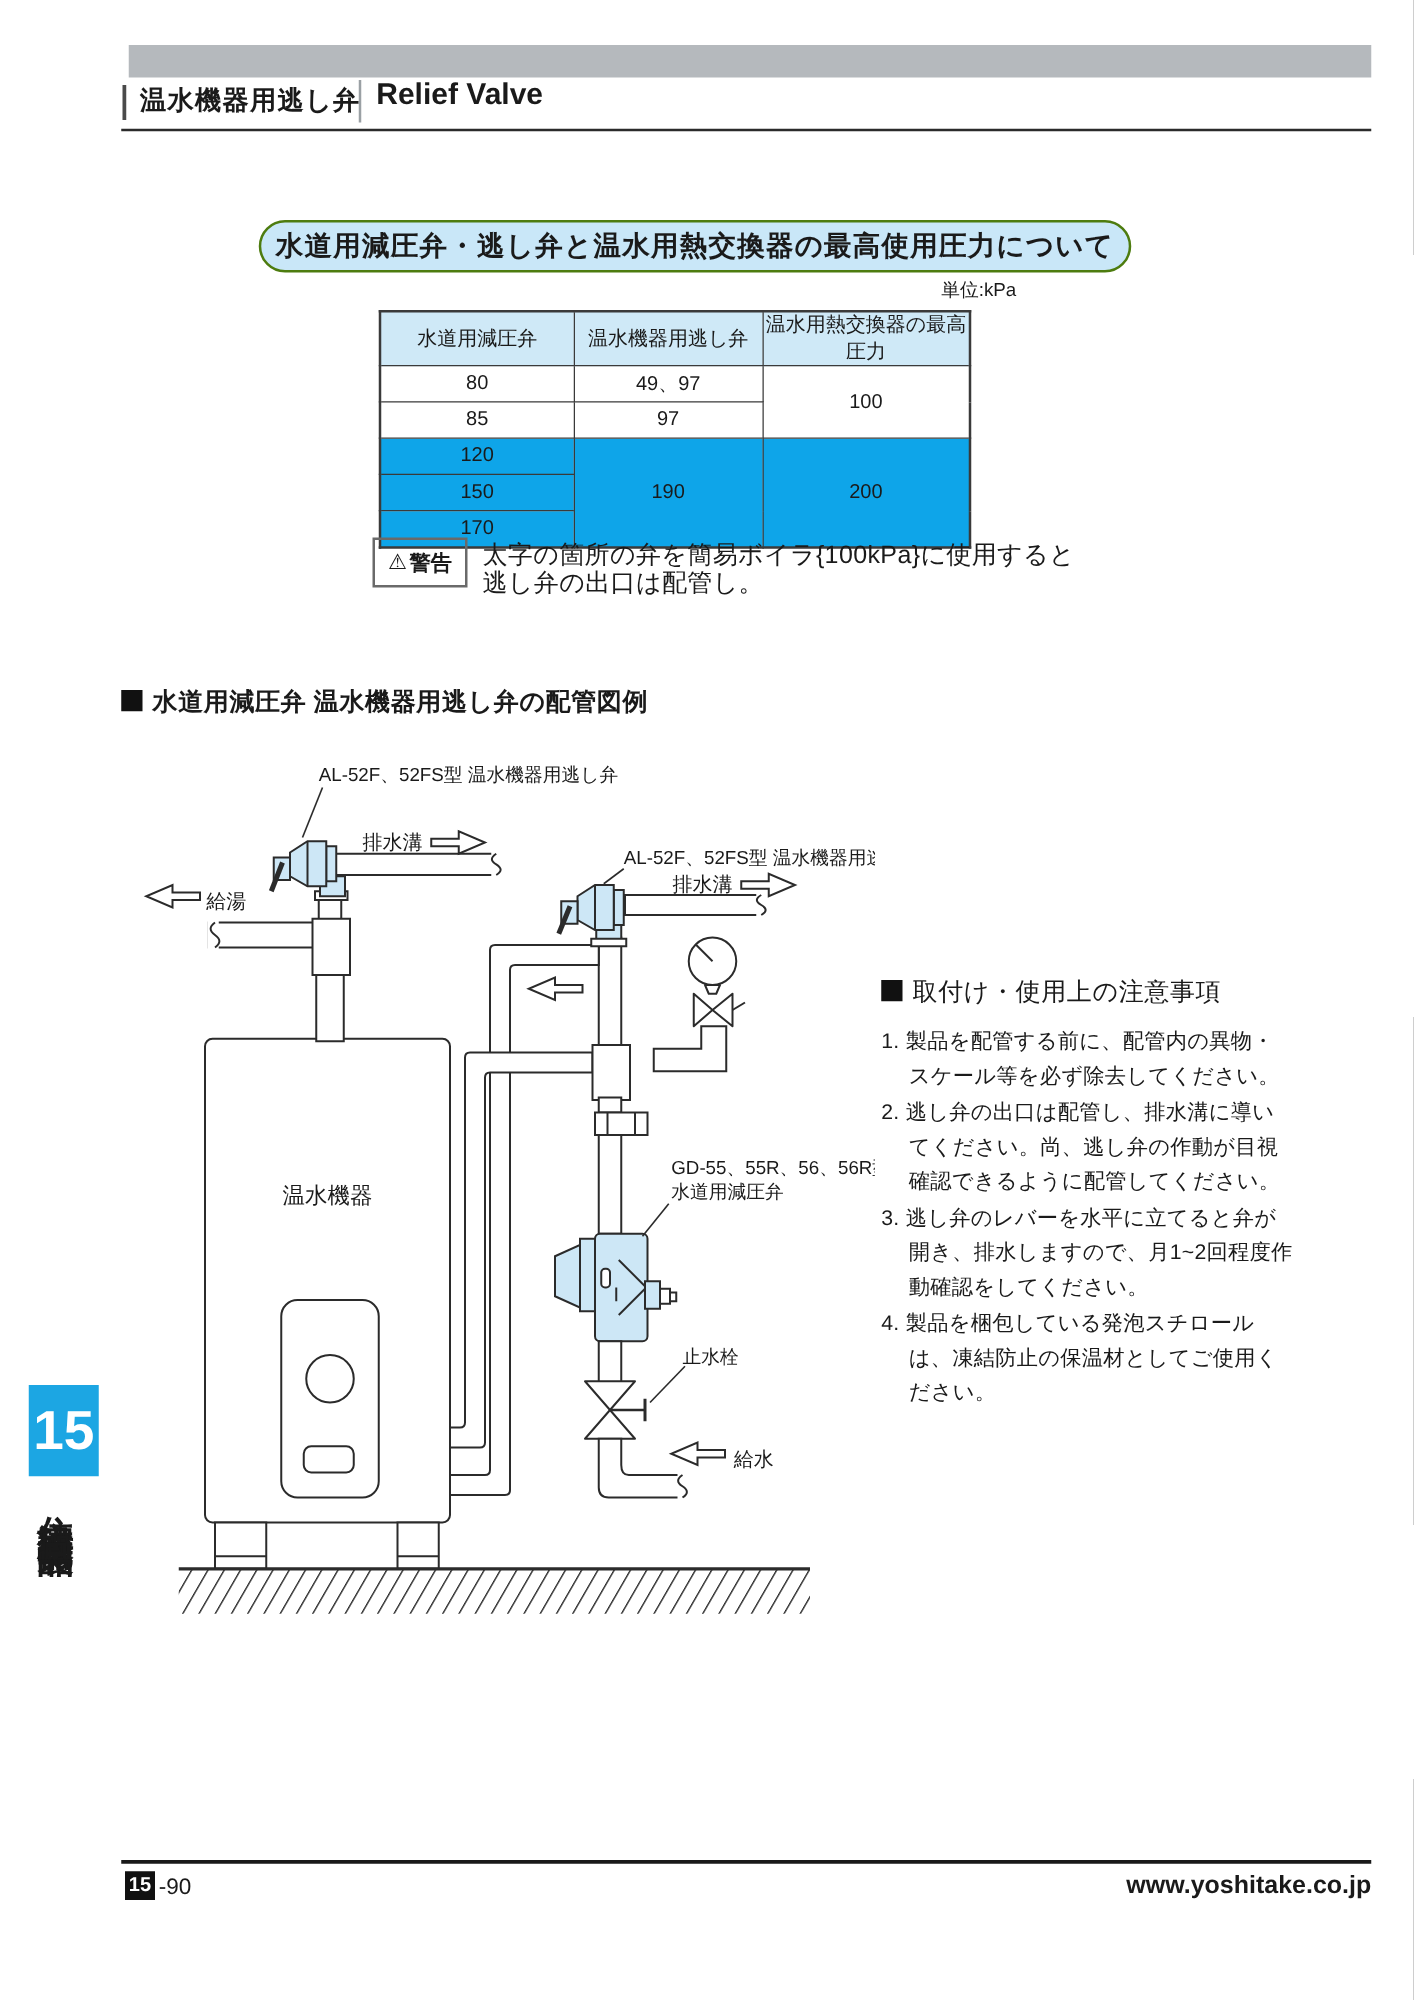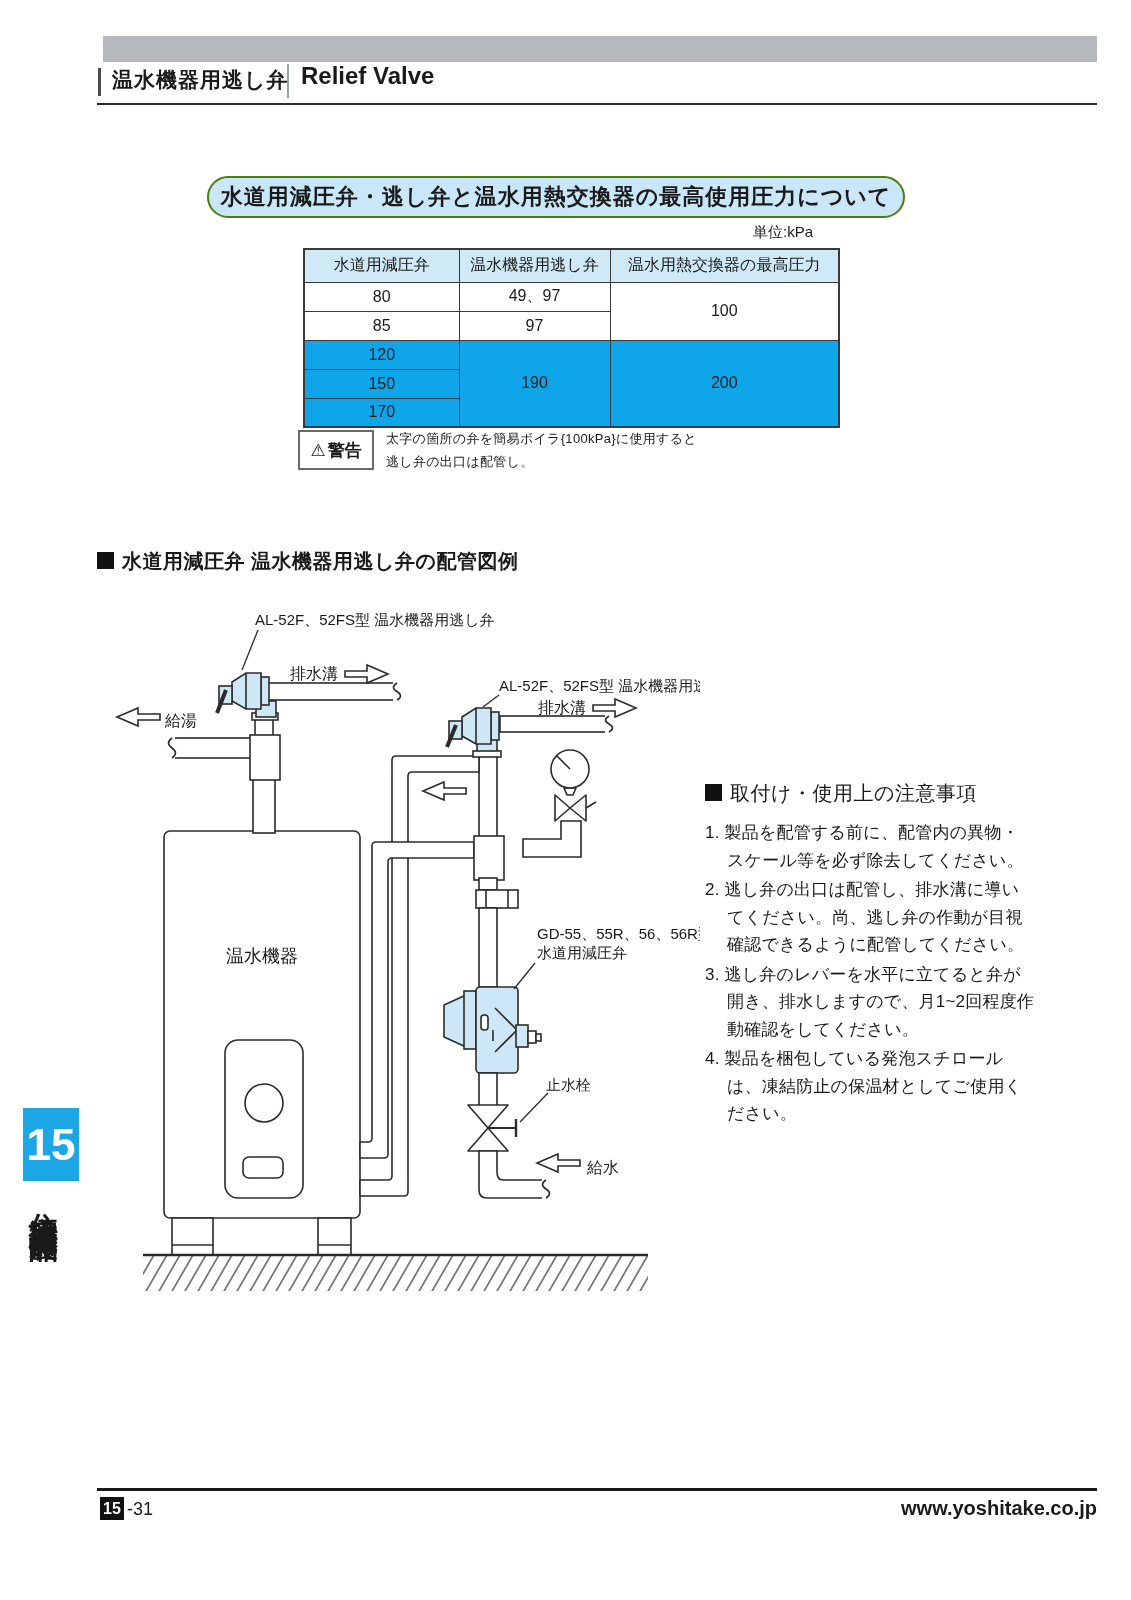--- a/index.html
+++ b/index.html
@@ -18,29 +18,29 @@
   
   .pill{left:207px;top:176px;width:698px;height:42px;background:#c9e7f8;border:2px solid #4d7c0f;
         border-radius:23px;box-sizing:border-box;display:flex;align-items:center;justify-content:center;
         font-size:22px;font-weight:600;letter-spacing:1px;}
   .unit{left:303px;top:223px;width:510px;text-align:right;font-size:15px;}
   table.ptable{left:303px;top:248px;border-collapse:collapse;table-layout:fixed;}
   table.ptable td,table.ptable th{border:1px solid #3a3a3a;text-align:center;font-weight:normal;
         font-size:16px;padding:0;box-sizing:border-box;}
   table.ptable{border:2px solid #3a3a3a;}
   .th-blue{background:#cfe9f7;font-size:15px;height:33px;}
-  .c1{width:155px;} .c2{width:151px;} .c3{width:229px;}
+  .c1{width:155px;} .c2{width:151px;} .c3{width:166px;}
   .rh{height:29px;}
   .gray{background:#0ea5e9;}
   .bold{font-weight:bold;font-size:17px;}
 
   
   .warnbox{left:298px;top:430px;width:76px;height:40px;border:2px solid #6a6a6a;box-sizing:border-box;
         display:flex;align-items:center;justify-content:center;font-size:17px;font-weight:bold;gap:2px;}
-  .warn-line{left:386px;font-size:13px;letter-spacing:.3px;}
+  .warn-line{left:386px;font-size:20px;letter-spacing:.3px;}
 
   
   .sechead{font-weight:bold;font-size:20px;letter-spacing:.5px;}
   .sq{display:inline-block;width:17px;height:17px;background:#111;margin-right:8px;transform:translateY(1px);}
 
   
   .notes{left:705px;top:780px;width:330px;}
   .notes-title{font-size:20px;font-weight:normal;letter-spacing:.5px;}
   .note-item{font-size:17px;line-height:1.62;margin-top:2px;padding-left:22px;text-indent:-22px;
         letter-spacing:.2px;}
@@ -257,16 +257,16 @@
       <div class="note-item"><span>3.</span> <span>逃し弁のレバーを水平に立てると弁が開き、排水しますので、月1~2回程度作動確認をしてください。</span></div>
       <div class="note-item"><span>4.</span> <span>製品を梱包している発泡スチロールは、凍結防止の保温材としてご使用ください。</span></div>
     </div>
   </div>
 
   <div class="abs chapbox">15</div>
   <div class="abs chaptext">住宅設備機器製品</div>
 
   <div class="abs f-rule"></div>
   <div class="abs f-badge">15</div>
-  <div class="abs f-num">-31</div>
+  <div class="abs f-num">-90</div>
   <div class="abs f-url">www.yoshitake.co.jp</div>
 
 </div>
 
 </body></html>

